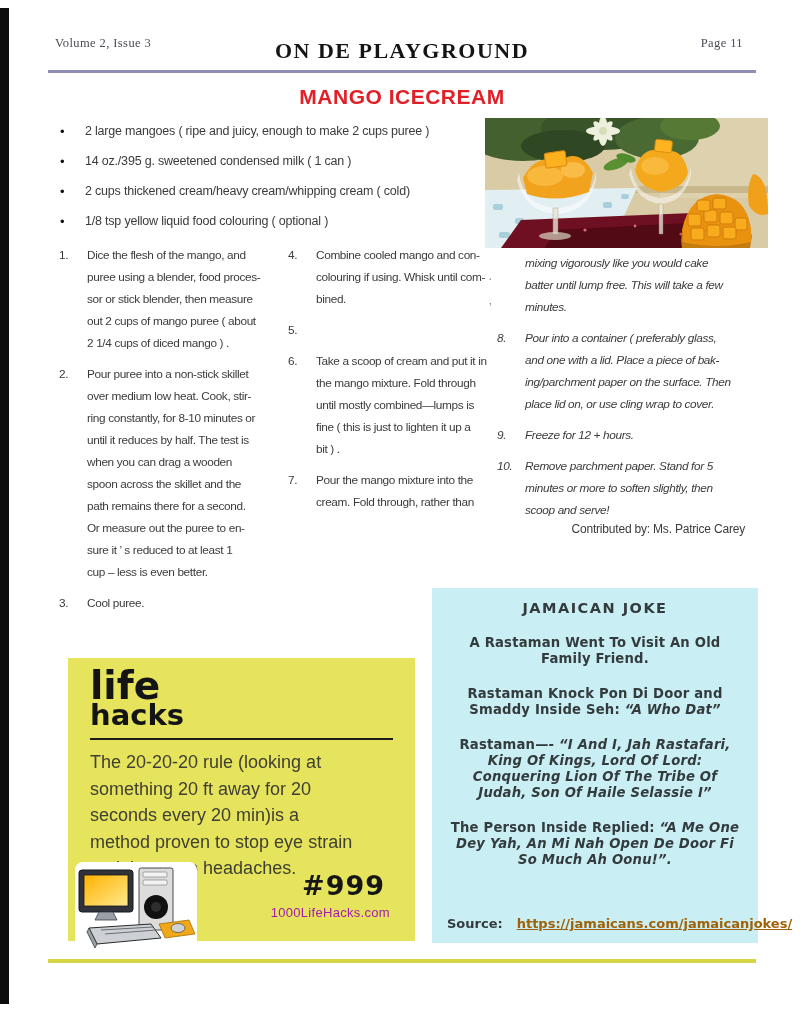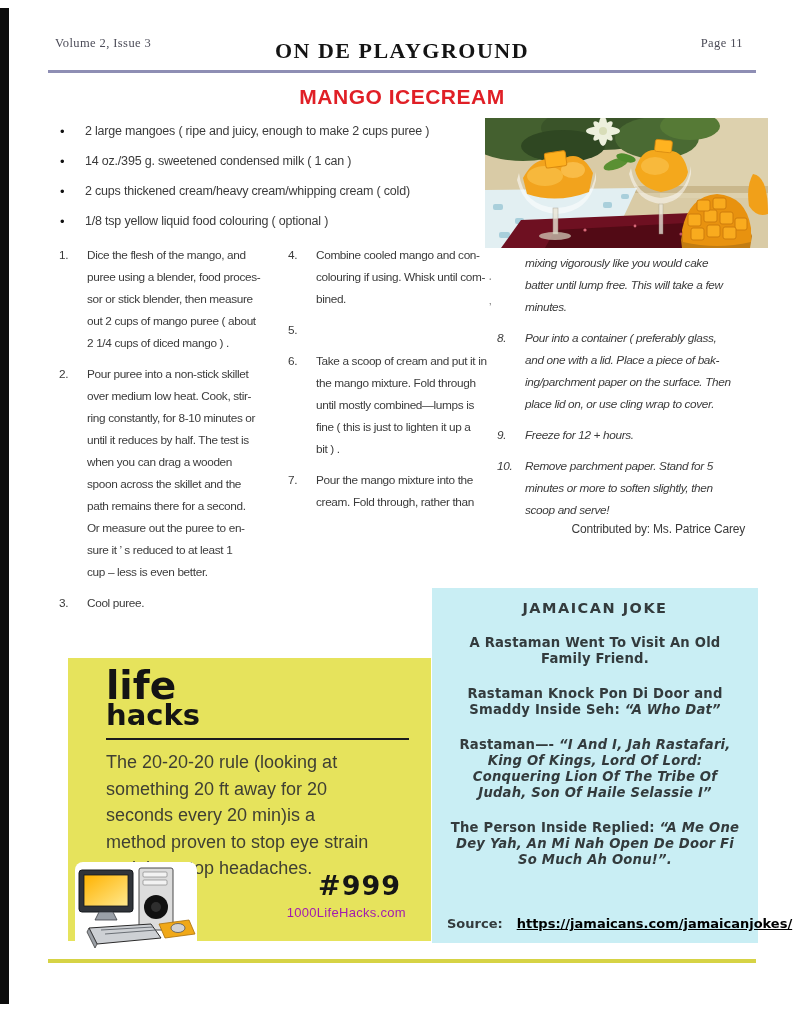--- a/index.html
+++ b/index.html
@@ -268,21 +268,21 @@
       <rect x="222" y="107" width="13" height="12" rx="2"></rect>
       <rect x="238" y="109" width="13" height="12" rx="2"></rect>
       <rect x="212" y="82" width="13" height="11" rx="2"></rect>
       <rect x="228" y="80" width="13" height="11" rx="2"></rect>
     </g>
 
     <path d="M268,56 Q283,58 283,96 Q272,100 264,88 Q261,68 268,56 Z" fill="#f1a019"></path>
   </svg>
 </div>
 
-<div class="abs lh-box" style="background: rgb(230, 227, 92); padding-left: 16px;">
+<div class="abs lh-box" style="background: rgb(230, 227, 92);">
   <div class="lh-brand">
     <div class="l1">life</div>
     <div class="l2">hacks</div>
   </div>
   <div class="lh-divider"></div>
   <div class="lh-body">
       <div>The 20-20-20 rule (looking at</div>
       <div>something 20 ft away for 20</div>
       <div>seconds every 20 min)is a</div>
       <div>method proven to stop eye strain</div>
@@ -322,17 +322,17 @@
 
 <div class="abs joke-box" style="background: rgb(201, 238, 244);">
   <div class="joke-heading">JAMAICAN JOKE</div>
   <div>
       <div class="joke-p"><span>A Rastaman Went To Visit An Old Family Friend.</span></div>
       <div class="joke-p"><span>Rastaman Knock Pon Di Door and Smaddy Inside Seh: </span><span class="it">“A Who Dat”</span></div>
       <div class="joke-p"><span>Rastaman—- </span><span class="it">“I And I, Jah Rastafari, King Of Kings, Lord Of Lord: Conquering Lion Of The Tribe Of Judah, Son Of Haile Selassie I”</span></div>
       <div class="joke-p"><span>The Person Inside Replied: </span><span class="it">“A Me One Dey Yah, An Mi Nah Open De Door Fi So Much Ah Oonu!”.</span></div>
     </div>
   <div class="joke-source">
-    <span>Source:</span><a href="#" style="color: #000000;">https://jamaicans.com/jamaicanjokes/</a>
+    <span>Source:</span><a href="#" style="color: #a16207;">https://jamaicans.com/jamaicanjokes/</a>
   </div>
 </div>
 
 <div class="abs bottom-rule" style="background: rgb(214, 211, 69);"></div>
 
 </body></html>

